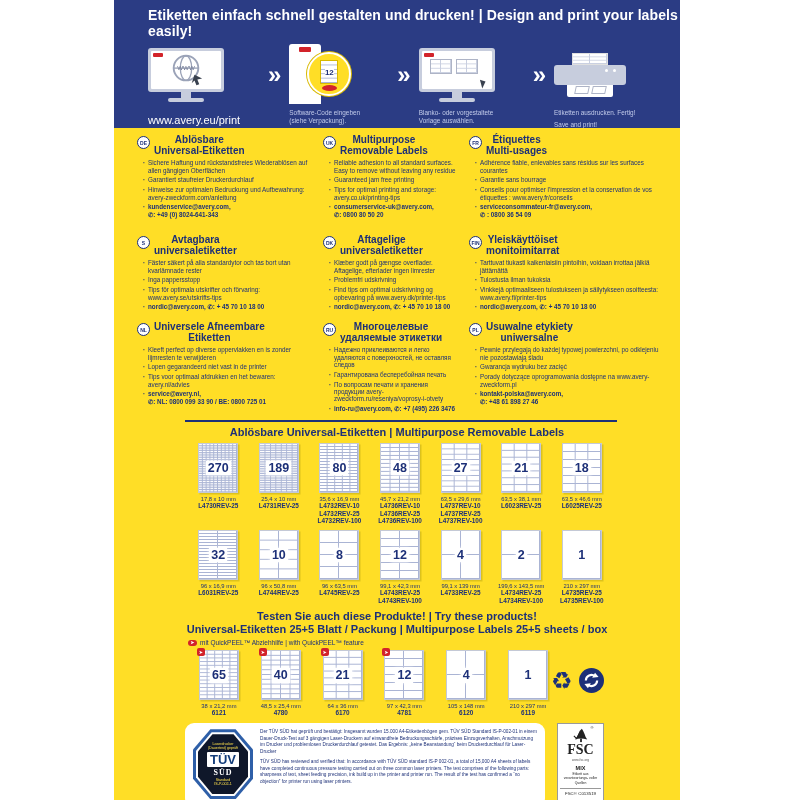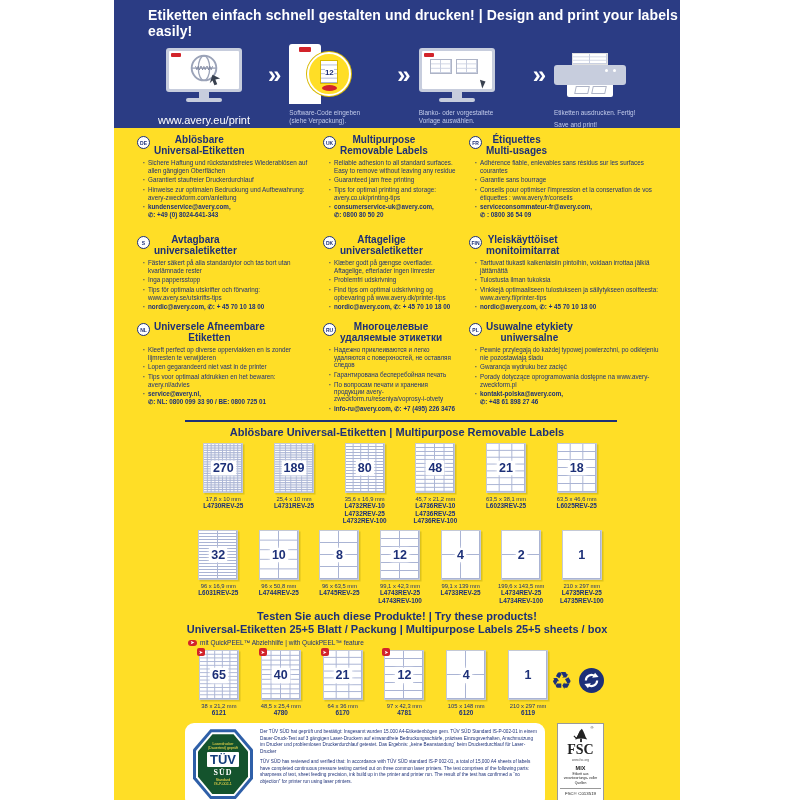--- a/index.html
+++ b/index.html
@@ -11,21 +11,21 @@
   
   .banner{height:128px;background:#2B3C84;padding:7px 0 0 34px;overflow:hidden;}
   .banner-title{color:#fff;font-size:14px;font-weight:bold;letter-spacing:.1px;}
   .steps{display:flex;align-items:flex-start;margin-top:5px;}
   .step{display:flex;flex-direction:column;}
   .step-icon{height:62px;display:flex;align-items:center;}
   .chev{color:#fff;font-size:24px;font-weight:bold;line-height:62px;margin:0 8px;}
   .step-caption{color:#C2CBEA;font-size:6.4px;line-height:1.3;white-space:pre-line;margin-top:3px;}
   .step-caption.en{margin-top:4px;}
   .step-caption.url{color:#fff;font-size:11px;margin-top:7px;}
-  .s1{width:112px;align-items:center;} .s2{width:100px;} .s3{width:106px;} .s4{width:96px;}
+  .s1{width:112px;} .s2{width:100px;} .s3{width:106px;} .s4{width:96px;}
 
   .avery-tag{width:12px;height:5px;background:#D2232A;border-radius:1px;}
   .mon{width:76px;}
   .mon-frame{width:76px;height:44px;background:#C7CDDD;border-radius:3px;padding:3px;}
   .mon-screen{background:#fff;width:100%;height:100%;border-radius:1px;position:relative;padding:1px;}
   .mon-screen .avery-tag{position:absolute;top:2px;left:2px;width:10px;height:4px;}
   .mon-stand{width:10px;height:6px;background:#C7CDDD;margin:0 auto;}
   .mon-base{width:36px;height:4px;background:#C7CDDD;border-radius:2px;margin:0 auto;}
   .globe{position:absolute;left:14px;top:1px;width:42px;height:36px;}
   .tpls{position:absolute;left:8px;top:8px;display:flex;gap:4px;}
@@ -98,21 +98,21 @@
   .green-dot{width:25px;height:25px;border-radius:50%;background:#1D3078;display:flex;align-items:center;justify-content:center;}
   .green-dot svg{width:17px;height:17px;}
 
   
   .bottom{display:flex;margin:6px 0 0 71px;gap:12px;align-items:flex-start;}
   .tuv-box{width:360px;height:84px;background:#fff;border-radius:9px;display:flex;padding:6px 8px;gap:7px;}
   .tuv-logo{flex:0 0 auto;width:60px;height:70px;position:relative;}
   .oct{position:absolute;inset:0;clip-path:polygon(29% 0,71% 0,100% 29%,100% 71%,71% 100%,29% 100%,0 71%,0 29%);}
   .oct.o1{background:#2E5FA8;}
   .oct.o2{inset:3px;background:#fff;}
-  .oct.o3{inset:5px;background:#14532d;display:flex;flex-direction:column;align-items:center;justify-content:center;}
+  .oct.o3{inset:5px;background:#0f172a;display:flex;flex-direction:column;align-items:center;justify-content:center;}
   .tuv-top,.tuv-bottom{font-size:3.6px;color:#FFE14D;text-align:center;line-height:1.2;white-space:pre-line;}
   .tuv-main{background:#fff;color:#123C7A;font-weight:bold;font-size:13px;line-height:1.0;padding:1px 3px;margin:1px 0;border-radius:1px;}
   .tuv-sub{color:#fff;font-weight:bold;font-size:8px;letter-spacing:1px;margin-bottom:1px;font-family:Liberation Serif, serif;}
   .tuv-texts{font-size:4.7px;line-height:1.38;color:#1D3078;}
   .tuv-texts .en{margin-top:4px;}
   .fsc-box{width:47px;height:81px;background:#fff;border:1px solid #9a9a9a;padding:3px 2px 2px;
            display:flex;flex-direction:column;align-items:center;color:#222;}
   .fsc-tree{position:relative;width:18px;height:16px;}
   .fsc-reg{position:absolute;right:-4px;top:-2px;font-size:4px;}
   .fsc-name{font-family:"Liberation Serif",serif;font-weight:bold;font-size:14px;line-height:1;}
@@ -391,20 +391,30 @@
     <div class="card-grid" style="background-size: 25% 8.33333%;">
 
       <span class="card-count">48</span>
     </div>
     <div class="card-size">45,7 x 21,2 mm</div>
     <div class="card-skus">L4736REV-10
 L4736REV-25
 L4736REV-100</div>
   </div>
 
+  <div class="slot">
+    <div class="card-grid" style="background-size: 33.3333% 11.1111%;">
+
+      <span class="card-count">27</span>
+    </div>
+    <div class="card-size">63,5 x 29,6 mm</div>
+    <div class="card-skus">L4737REV-10
+L4737REV-25
+L4737REV-100</div>
+  </div>
 
   <div class="slot">
     <div class="card-grid" style="background-size: 33.3333% 14.2857%;">
 
       <span class="card-count">21</span>
     </div>
     <div class="card-size">63,5 x 38,1 mm</div>
     <div class="card-skus">L6023REV-25</div>
   </div>
 

